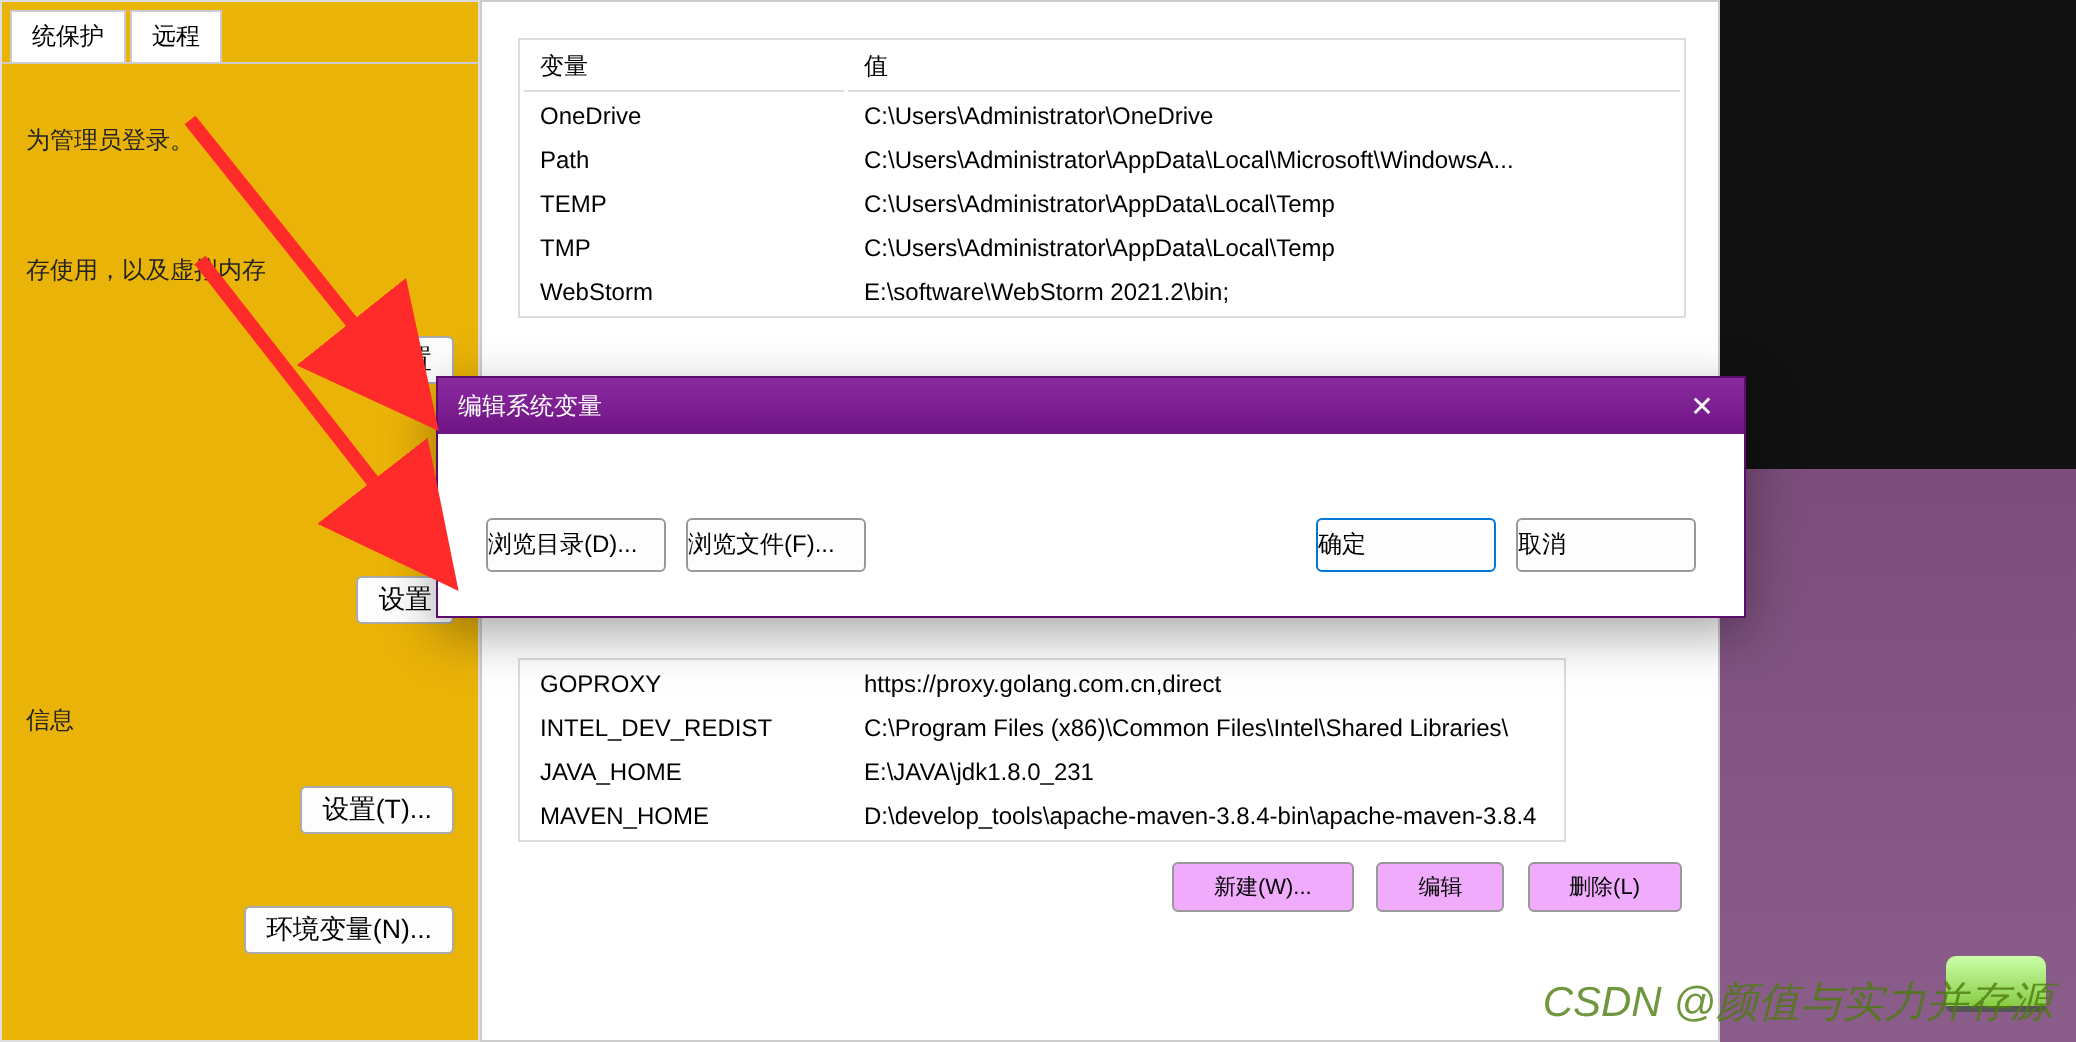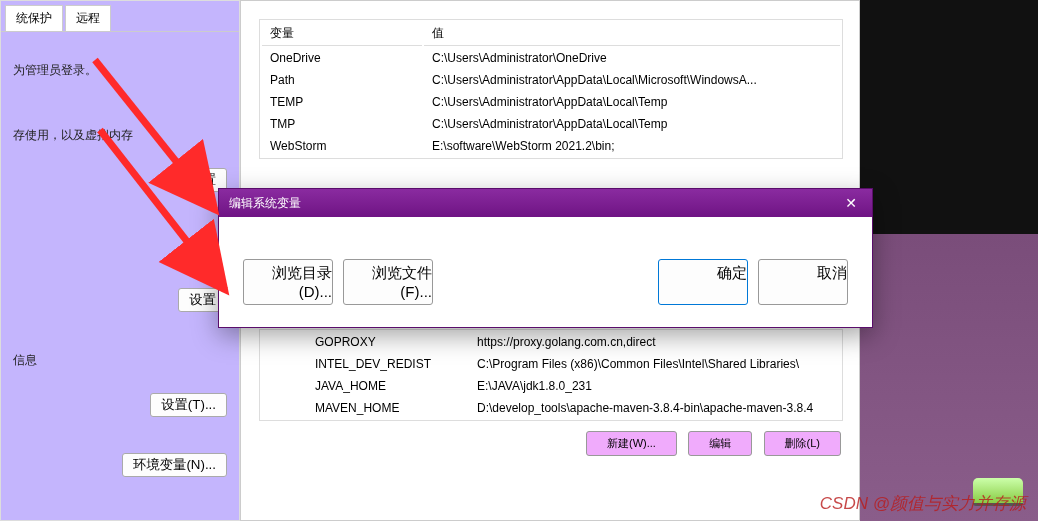--- a/index.html
+++ b/index.html
@@ -10,21 +10,21 @@
       position: relative;
       width: 1038px;
       height: 521px;
       overflow: hidden;
     }
     
     .bg-left {
       position: absolute;
       left: 0; top: 0;
       width: 240px; height: 521px;
-      background: #c4b5fd;
+      background: #eab308;
       border: 1px solid #ddd;
     }
     .bg-left .tabs {
       display: flex;
       gap: 2px;
       padding: 4px 4px 0 4px;
     }
     .bg-left .tab {
       padding: 4px 10px;
       font-size: 12px;
@@ -86,22 +86,21 @@
     }
     .env-table thead th {
       border-bottom: 1px solid #ddd;
       background: #fff;
     }
     .env-table .col-name { width: 160px; }
 
     .env-table-2 {
       margin: 10px 18px 0 18px;
       border: 1px solid #ddd;
-      width: 584px;
-      padding-left: 45px;
+      width: 524px;
     }
     .env-table-2 td {
       text-align: left;
       padding: 3px 8px;
       font-size: 12px;
     }
     .env-table-2 .col-name { width: 160px; }
 
     .env-buttons {
       margin: 10px 18px 0 18px;
@@ -177,42 +176,42 @@
       display: flex;
       justify-content: space-between;
       padding: 0 24px 22px 24px;
     }
     .modal-footer .left-btns, .modal-footer .right-btns {
       display: flex; gap: 10px;
     }
     .modal-btn {
       padding: 4px 0;
       width: 90px;
-      text-align: right;
+      text-align: left;
       border: 1px solid #999;
       background: #fdfdfd;
       border-radius: 3px;
-      font-size: 15px;
+      font-size: 12px;
     }
     .modal-btn.primary { border-color: #0078d7; }
 
     
     .arrows {
       position: absolute;
       left: 85px; top: 50px;
       pointer-events: none;
     }
 
     
     .watermark {
       position: absolute;
       right: 12px; bottom: 6px;
-      color: #b91c1c;
+      color: #4d7c0f;
       opacity: 0.8;
-      font-size: 17px;
+      font-size: 21px;
       font-style: italic;
       pointer-events: none;
       margin-top: 44px;
     }
   </style>
 </head>
 <body>
 
 <div class="bg-right">
   <div class="battery"></div>

